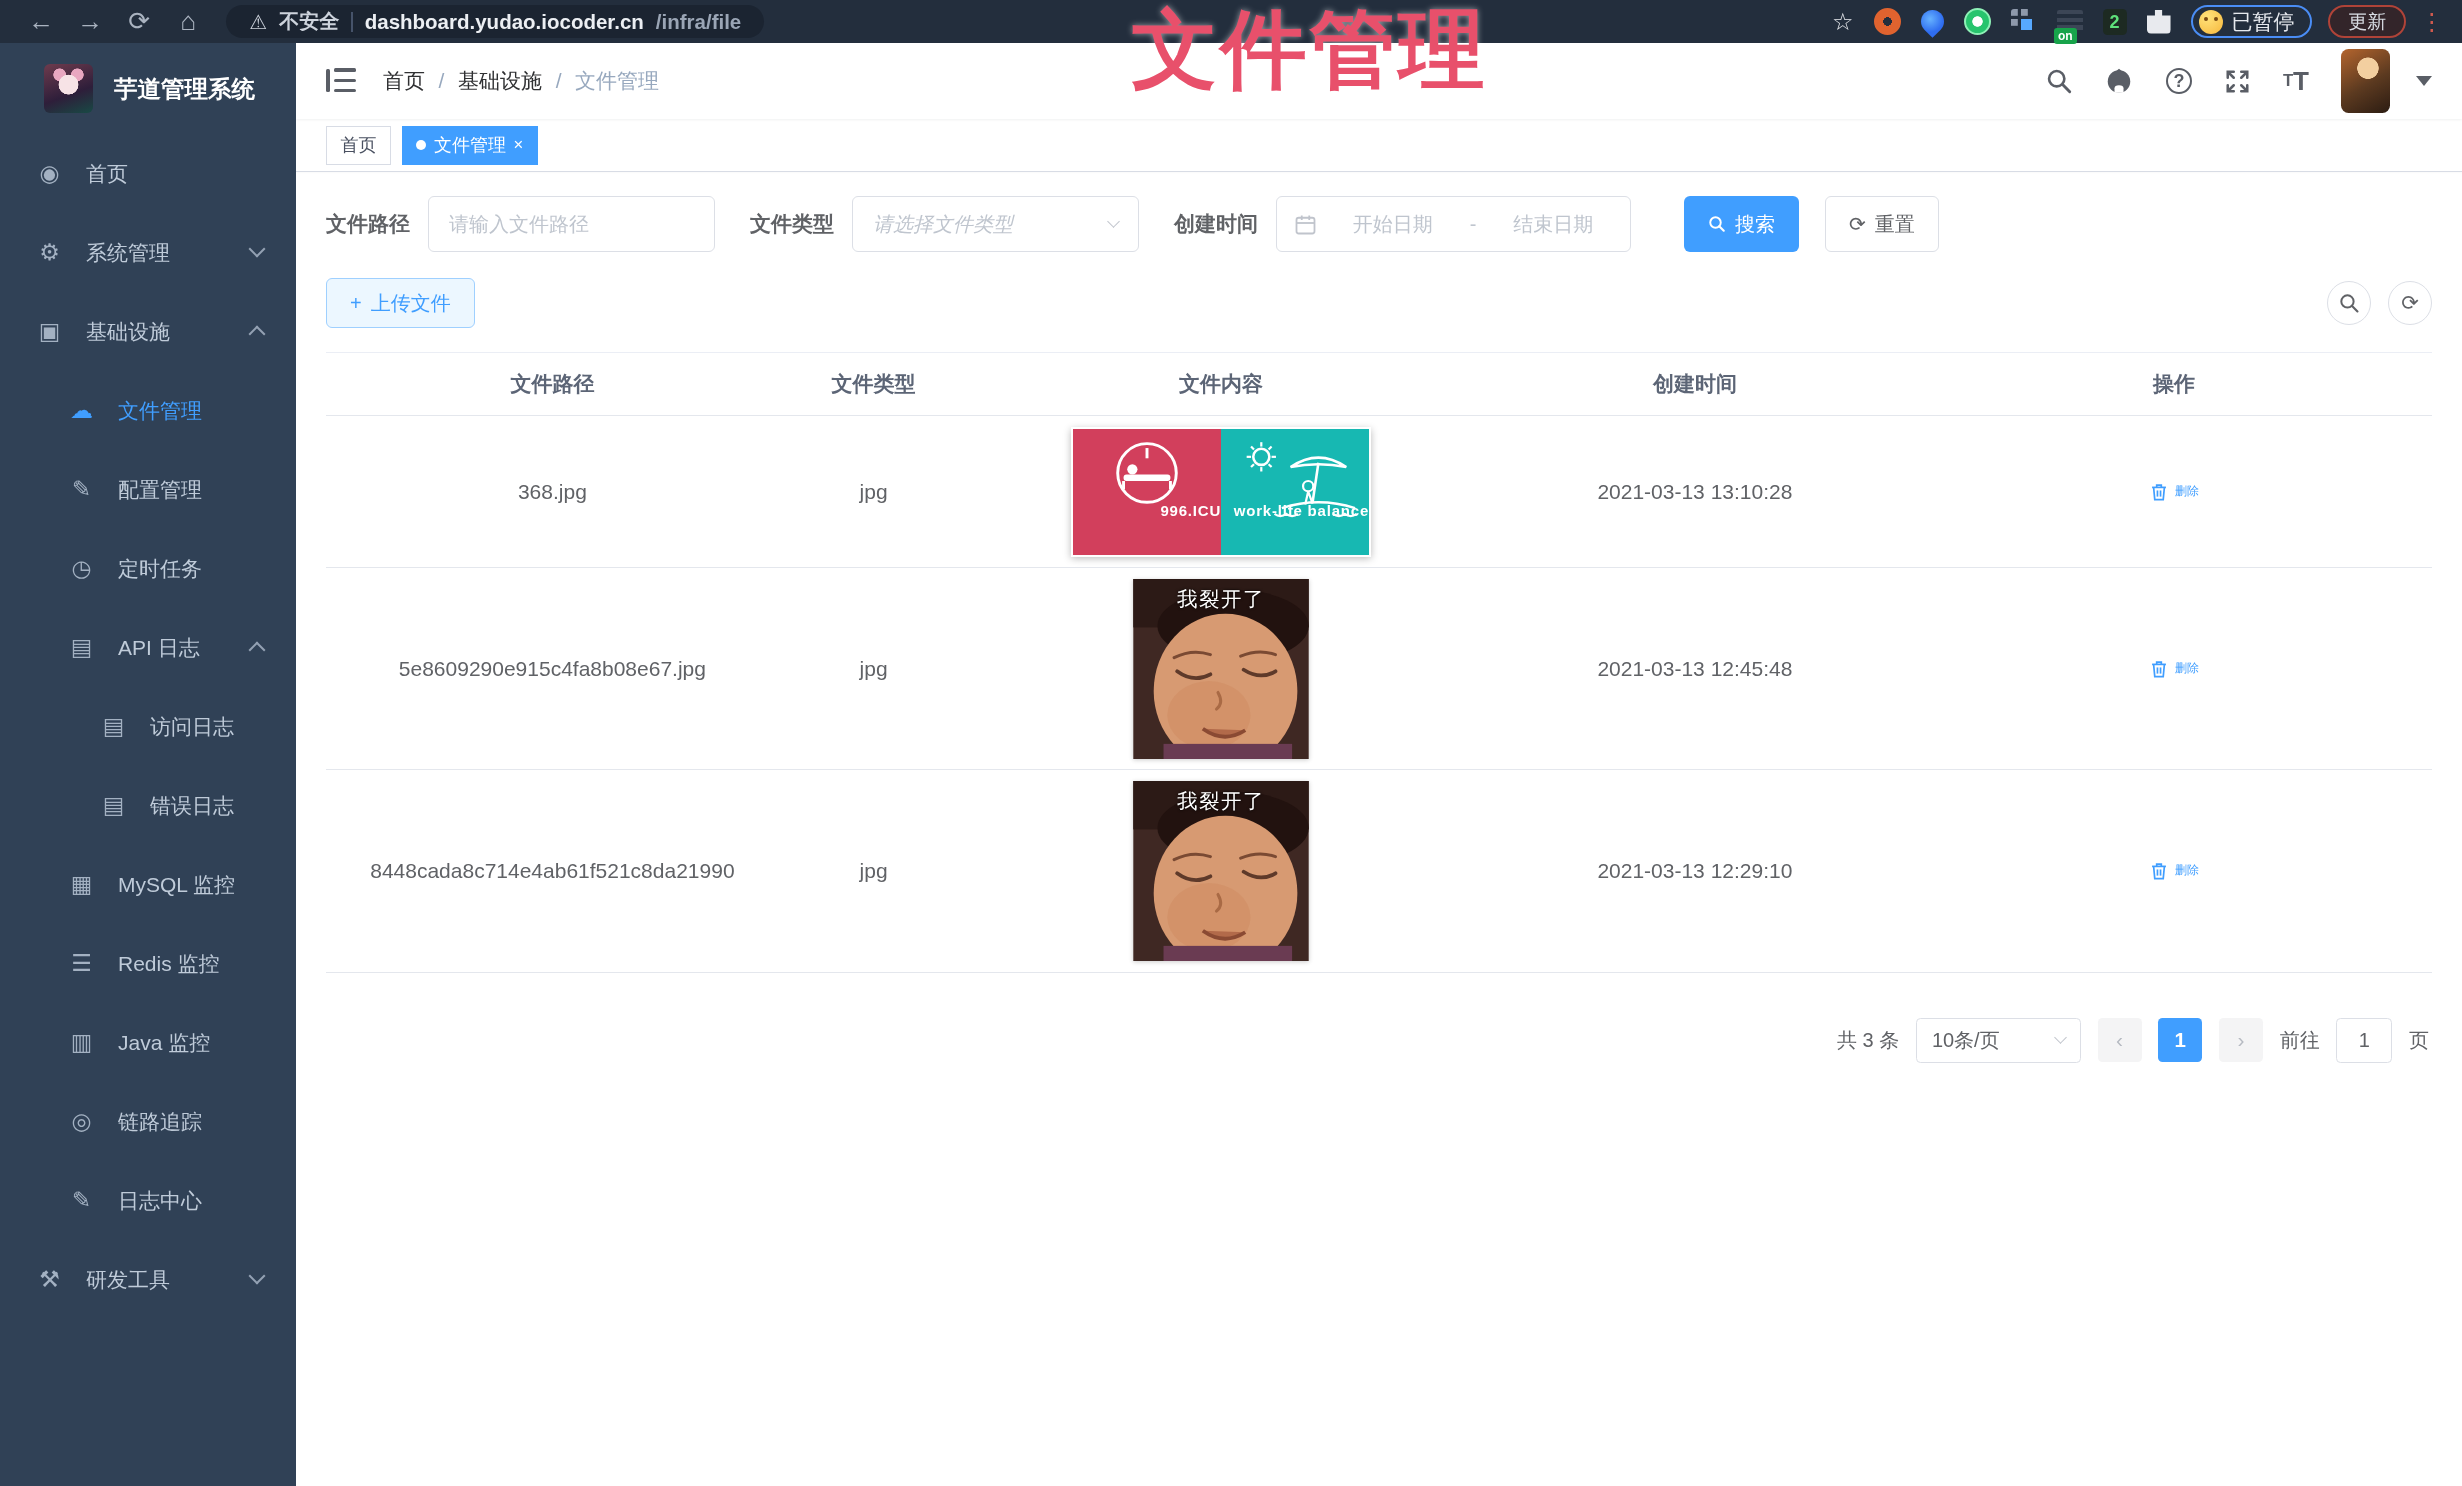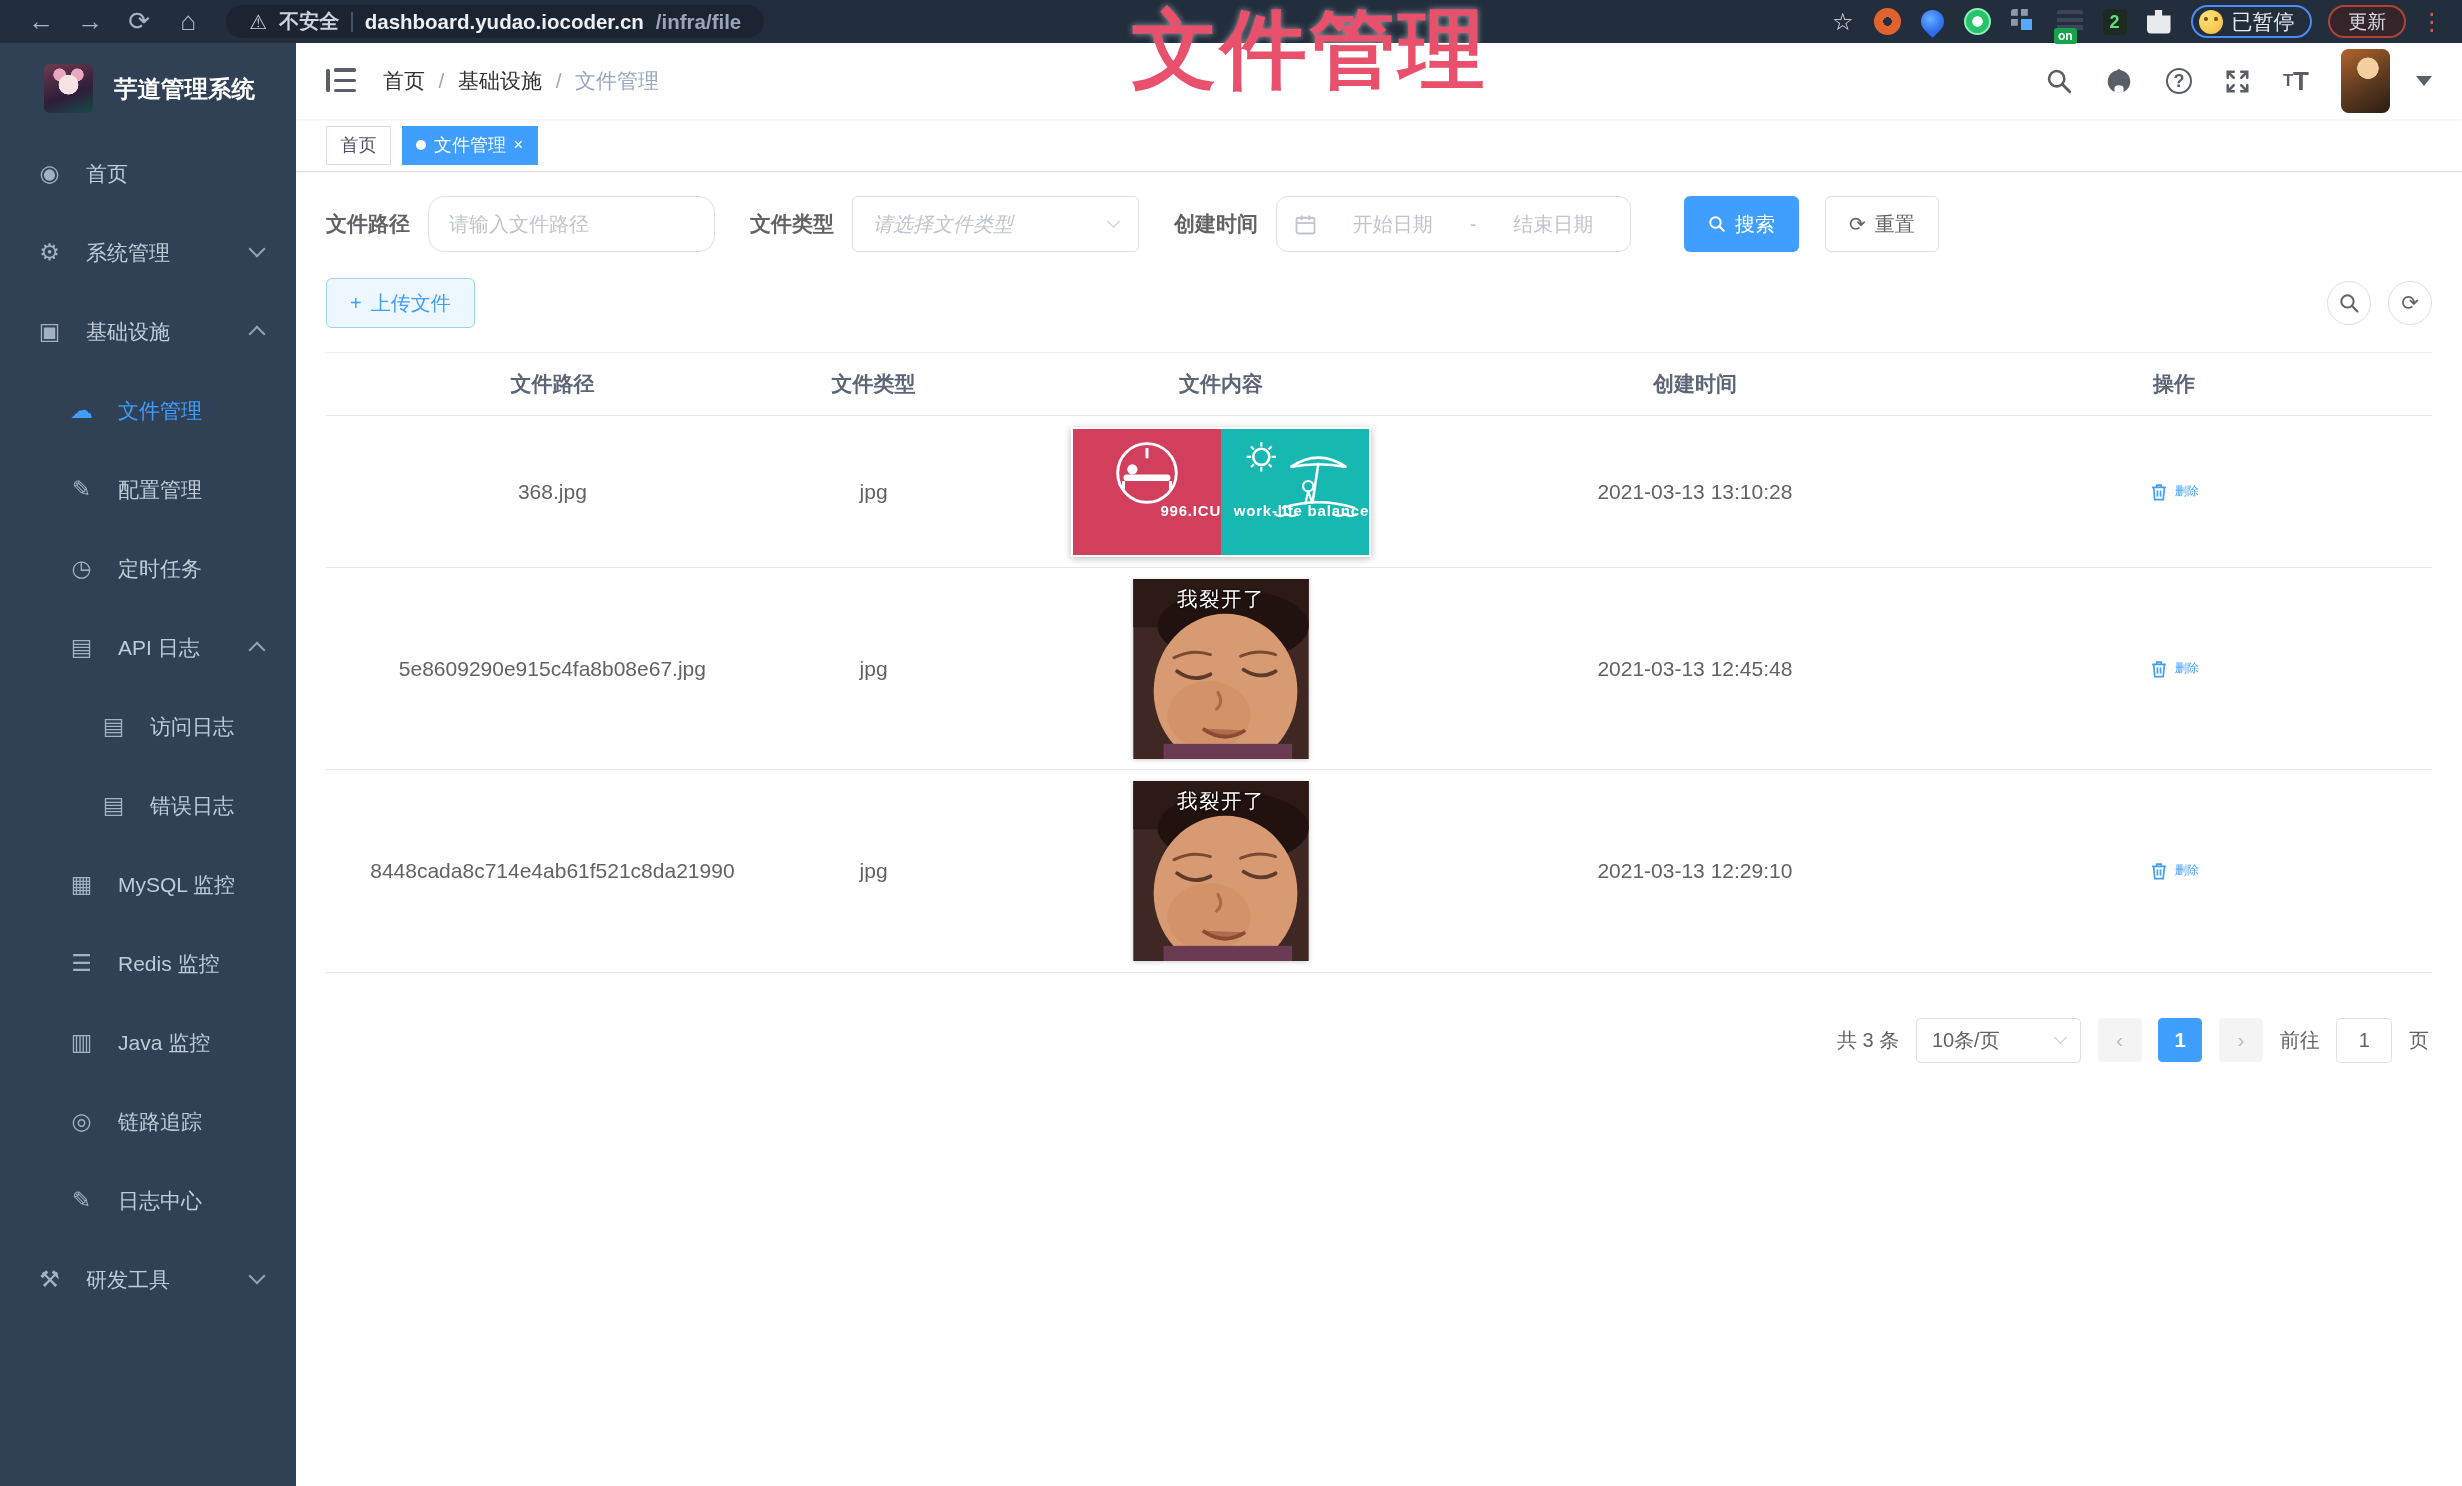--- a/index.html
+++ b/index.html
@@ -90,25 +90,25 @@
   .tagclose { font-size:16.7px; }
 
   .content { padding:24px 30px 0 30px; }
 
   
   .frow { display:flex; align-items:center; margin-top:0; }
   .flabel { font-size:21px; font-weight:bold; color:#606266; margin-right:18px; white-space:nowrap; }
   .fbox { height:56px; border:0.8px solid #dcdfe6; border-radius:6px; background:#fff; display:flex; align-items:center; }
   .finput { width:287px; padding:0 20px; font-size:20px; color:#606266; font-family:inherit; }
   .finput::placeholder { color:#bfc5ce; }
-  input.fbox { outline:none;border-radius:16px; }
+  input.fbox { outline:none; }
   .fselect { width:287px; padding:0 20px; justify-content:space-between; margin-right:35px; cursor:pointer;font-style:italic; }
   .pholder { color:#bfc5ce; font-size:20px; }
   .selarrow { width:9px; height:9px; border-right:1.5px solid #c0c4cc; border-bottom:1.5px solid #c0c4cc; transform:rotate(45deg); margin-top:-4.5px; }
-  .fdate { width:355px; padding:0 18px; gap:18px; margin-right:35px; cursor:pointer;border-radius:12px; }
+  .fdate { width:355px; padding:0 18px; gap:18px; margin-right:35px; cursor:pointer; }
   .fdate .dph { flex:1; text-align:center; }
   .gap40 { width:35px; flex:0 0 auto; }
   .btn { height:56px; border-radius:6px; font-size:20px; display:inline-flex; align-items:center; gap:9px; padding:0 23px; cursor:pointer; border:0.8px solid transparent; }
   .btn-primary { background:#409eff; color:#fff; margin-left:18px; }
   .btn-default { background:#fff; color:#606266; border-color:#dcdfe6; margin-left:26px; }
   .btn-plain { height:50px; background:#ecf7ff; color:#409eff; border-color:#9fd0ff; font-size:20px; }
 
   .toolrow { display:flex; align-items:center; margin-top:26px; }
   .circbtns { margin-left:auto; display:flex; gap:16.7px; }
   .circbtn { width:44px; height:44px; border-radius:50%; border:0.8px solid #dcdfe6; background:#fff; display:flex; align-items:center; justify-content:center; color:#606266; cursor:pointer; font-size:21px; }

